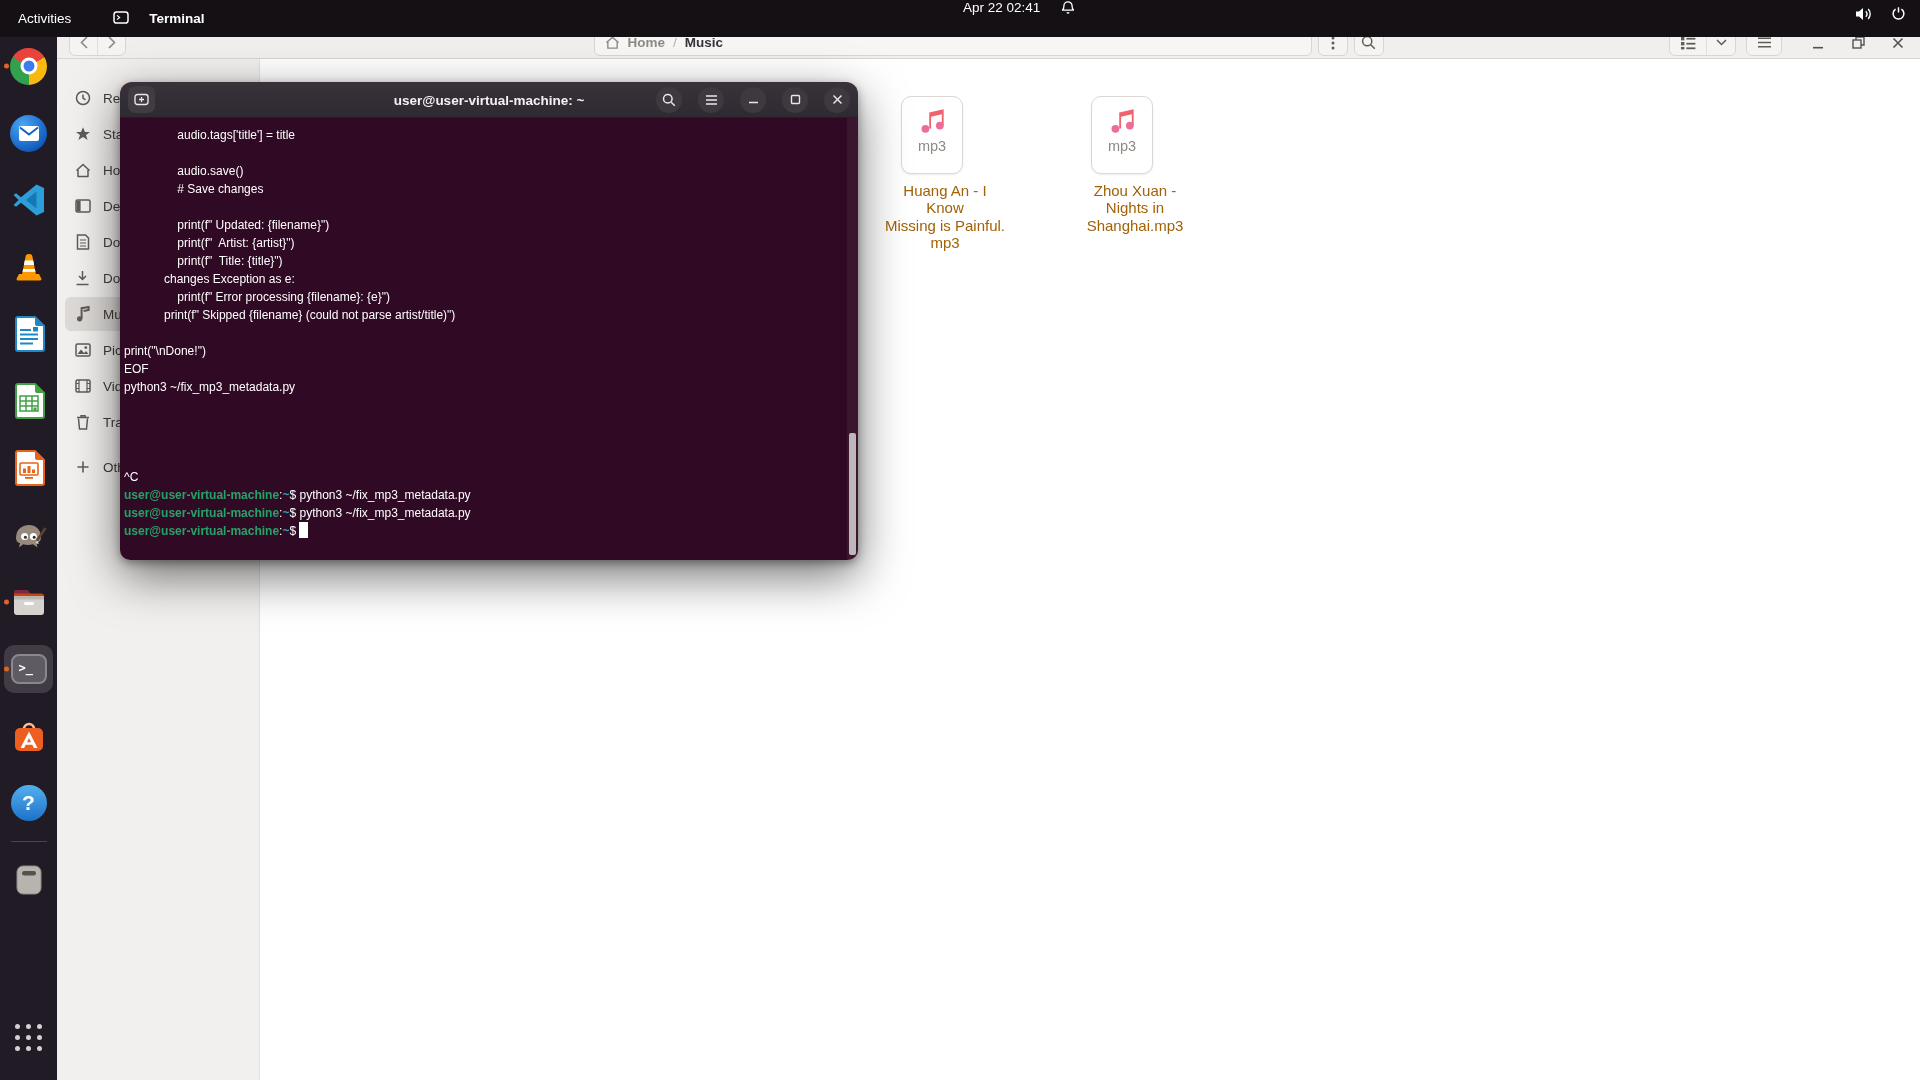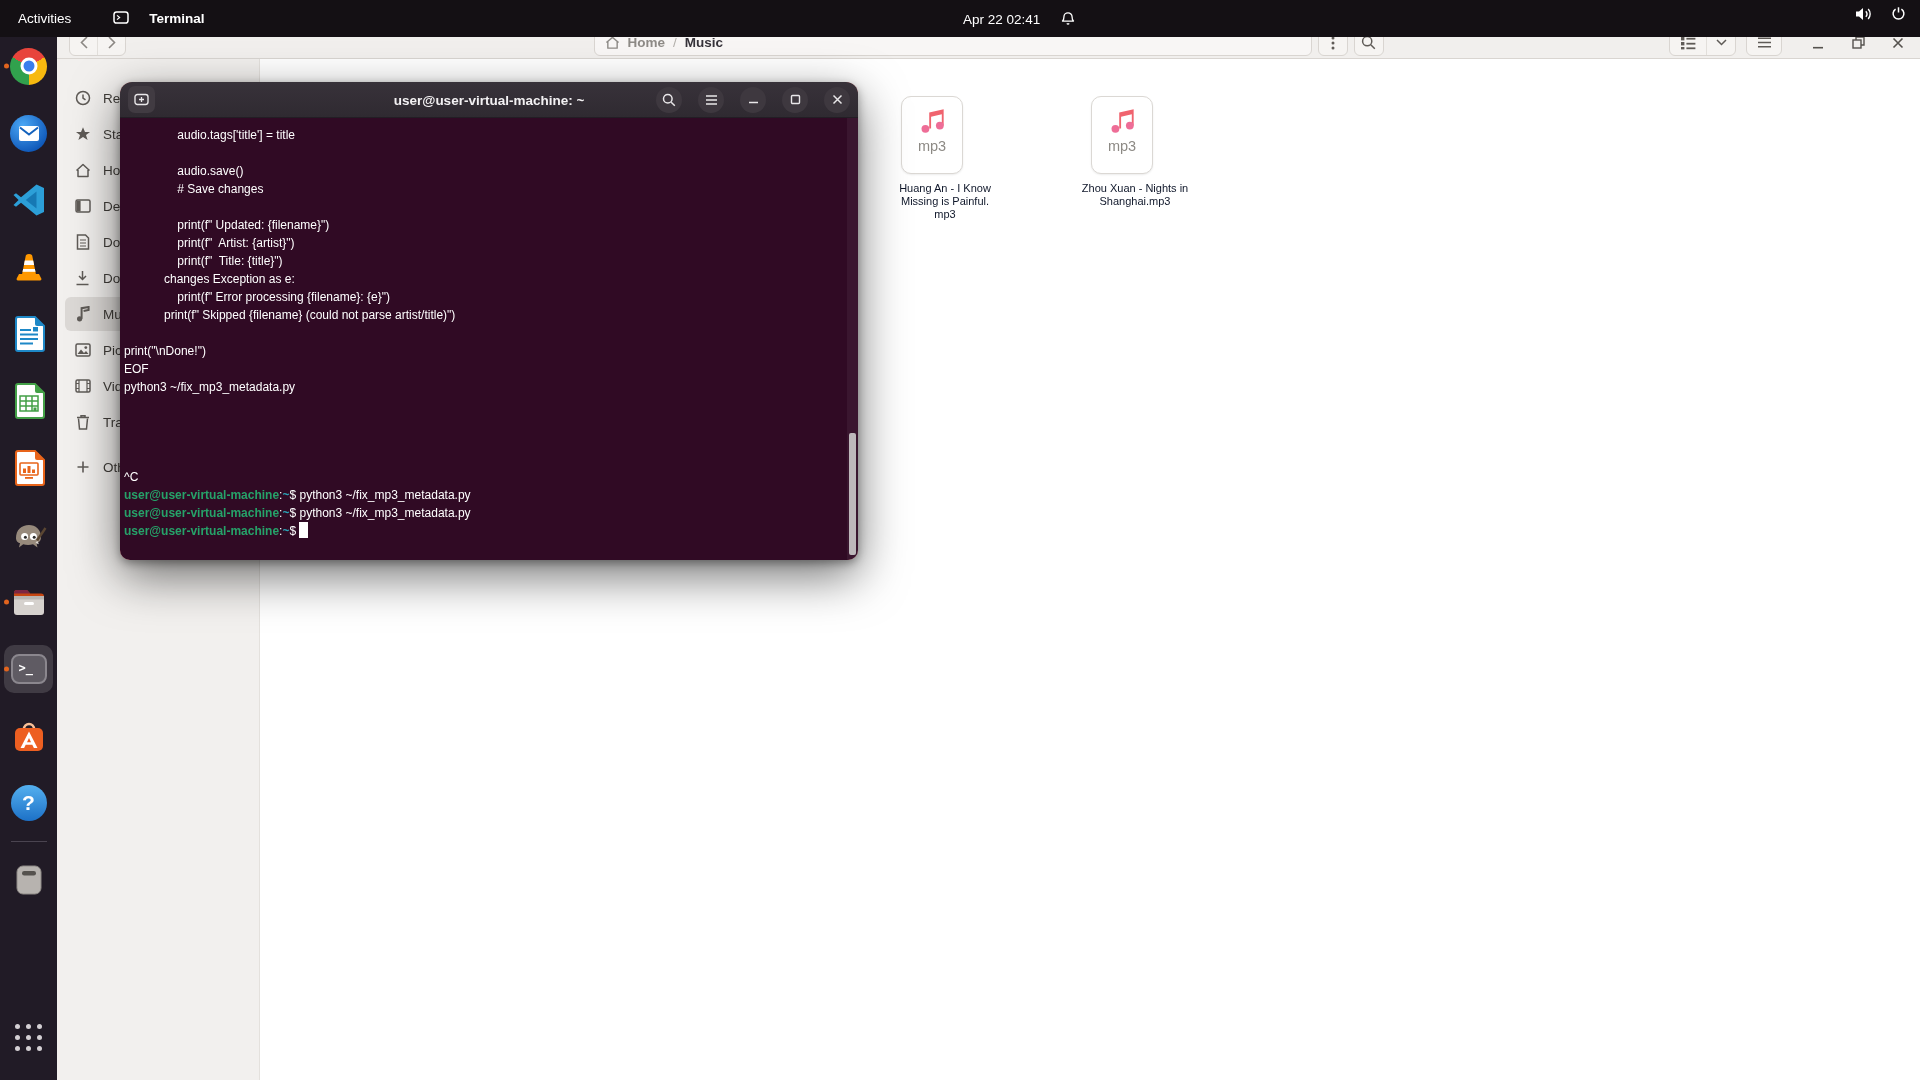--- a/index.html
+++ b/index.html
@@ -4,21 +4,21 @@
 <style>
   html,body{margin:0;padding:0;background:#000;}
   body{width:1920px;height:1080px;overflow:hidden;font-family:"Liberation Sans",sans-serif;}
   .screen{position:relative;width:1920px;height:1080px;background:#161216;overflow:hidden;}
 
   
   .topbar{position:absolute;top:0;left:0;width:1920px;height:37px;background:#141014;color:#fff;
           font-size:13.5px;display:flex;align-items:center;z-index:50;}
   .tb-left{display:flex;align-items:center;gap:42px;padding-left:18px;}
   .tb-app{display:flex;align-items:flex-start;gap:20px;font-weight:bold;}
-  .tb-clock{position:absolute;left:963px;top:0;height:27px;display:flex;align-items:flex-end;gap:20px;}
+  .tb-clock{position:absolute;left:963px;top:0;height:27px;display:flex;align-items:flex-start;gap:20px;}
   .tb-right{position:absolute;right:14px;top:0;height:27px;display:flex;align-items:center;gap:18px;}
 
   
   .dock{position:absolute;left:0;top:27px;width:57px;height:1053px;background:#211b26;z-index:40;
         display:flex;flex-direction:column;align-items:center;padding-top:20px;gap:29px;box-sizing:border-box;}
   .dock-item{position:relative;width:57px;height:38px;display:flex;align-items:center;justify-content:center;flex:0 0 auto;}
   .dock-item.active::before{content:"";position:absolute;left:4px;right:4px;top:-5px;bottom:-5px;
         background:rgba(255,255,255,.14);border-radius:10px;}
   .dock-dot{position:absolute;left:4px;top:50%;transform:translateY(-50%);width:5px;height:5px;border-radius:50%;}
   .dock-divider{width:36px;height:1px;background:#4a4450;margin:-10px 0;flex:0 0 auto;}
@@ -65,21 +65,21 @@
   .side-item.selected{background:#dcd9d6;}
   .side-item.separated{margin-top:11px;}
   .side-ic{width:17px;height:17px;display:flex;align-items:center;justify-content:center;flex:0 0 auto;}
 
   .content{flex:1;position:relative;background:#fff;}
   .file-item{position:absolute;width:150px;display:flex;flex-direction:column;align-items:center;text-align:center;}
   .mp3-thumb{width:62px;height:78px;background:#fff;border:1px solid #dbd8d4;border-radius:10px;
      box-shadow:0 1px 2px rgba(0,0,0,.08);display:flex;flex-direction:column;align-items:center;
      justify-content:flex-start;padding-top:9px;box-sizing:border-box;}
   .mp3-badge{font-size:14.5px;color:#8d8a85;margin-top:2px;}
-  .file-label{margin-top:8px;font-size:11px;line-height:1.16;color:#0f172a;margin-left:26px;}
+  .file-label{margin-top:8px;font-size:15px;line-height:1.16;color:#a16207;margin-left:26px;}
 
   
   .terminal-window{position:absolute;left:120px;top:82px;width:738px;height:478px;z-index:20;
      border-radius:12px 12px 10px 10px;overflow:hidden;background:#300a24;
      box-shadow:0 16px 48px rgba(0,0,0,.55),0 3px 10px rgba(0,0,0,.35);display:flex;flex-direction:column;}
   .term-titlebar{height:35px;background:linear-gradient(#38323a,#2f2a31);border-bottom:1px solid #221e24;
      display:flex;align-items:center;padding:0 8px;position:relative;flex:0 0 auto;}
   .term-title{position:absolute;left:50%;top:50%;transform:translate(-50%,-50%);color:#f3f1f3;
      font-weight:bold;font-size:13.5px;white-space:nowrap;}
   .tt-sq{width:27px;height:27px;border-radius:7px;background:#413b42;display:flex;align-items:center;justify-content:center;}

